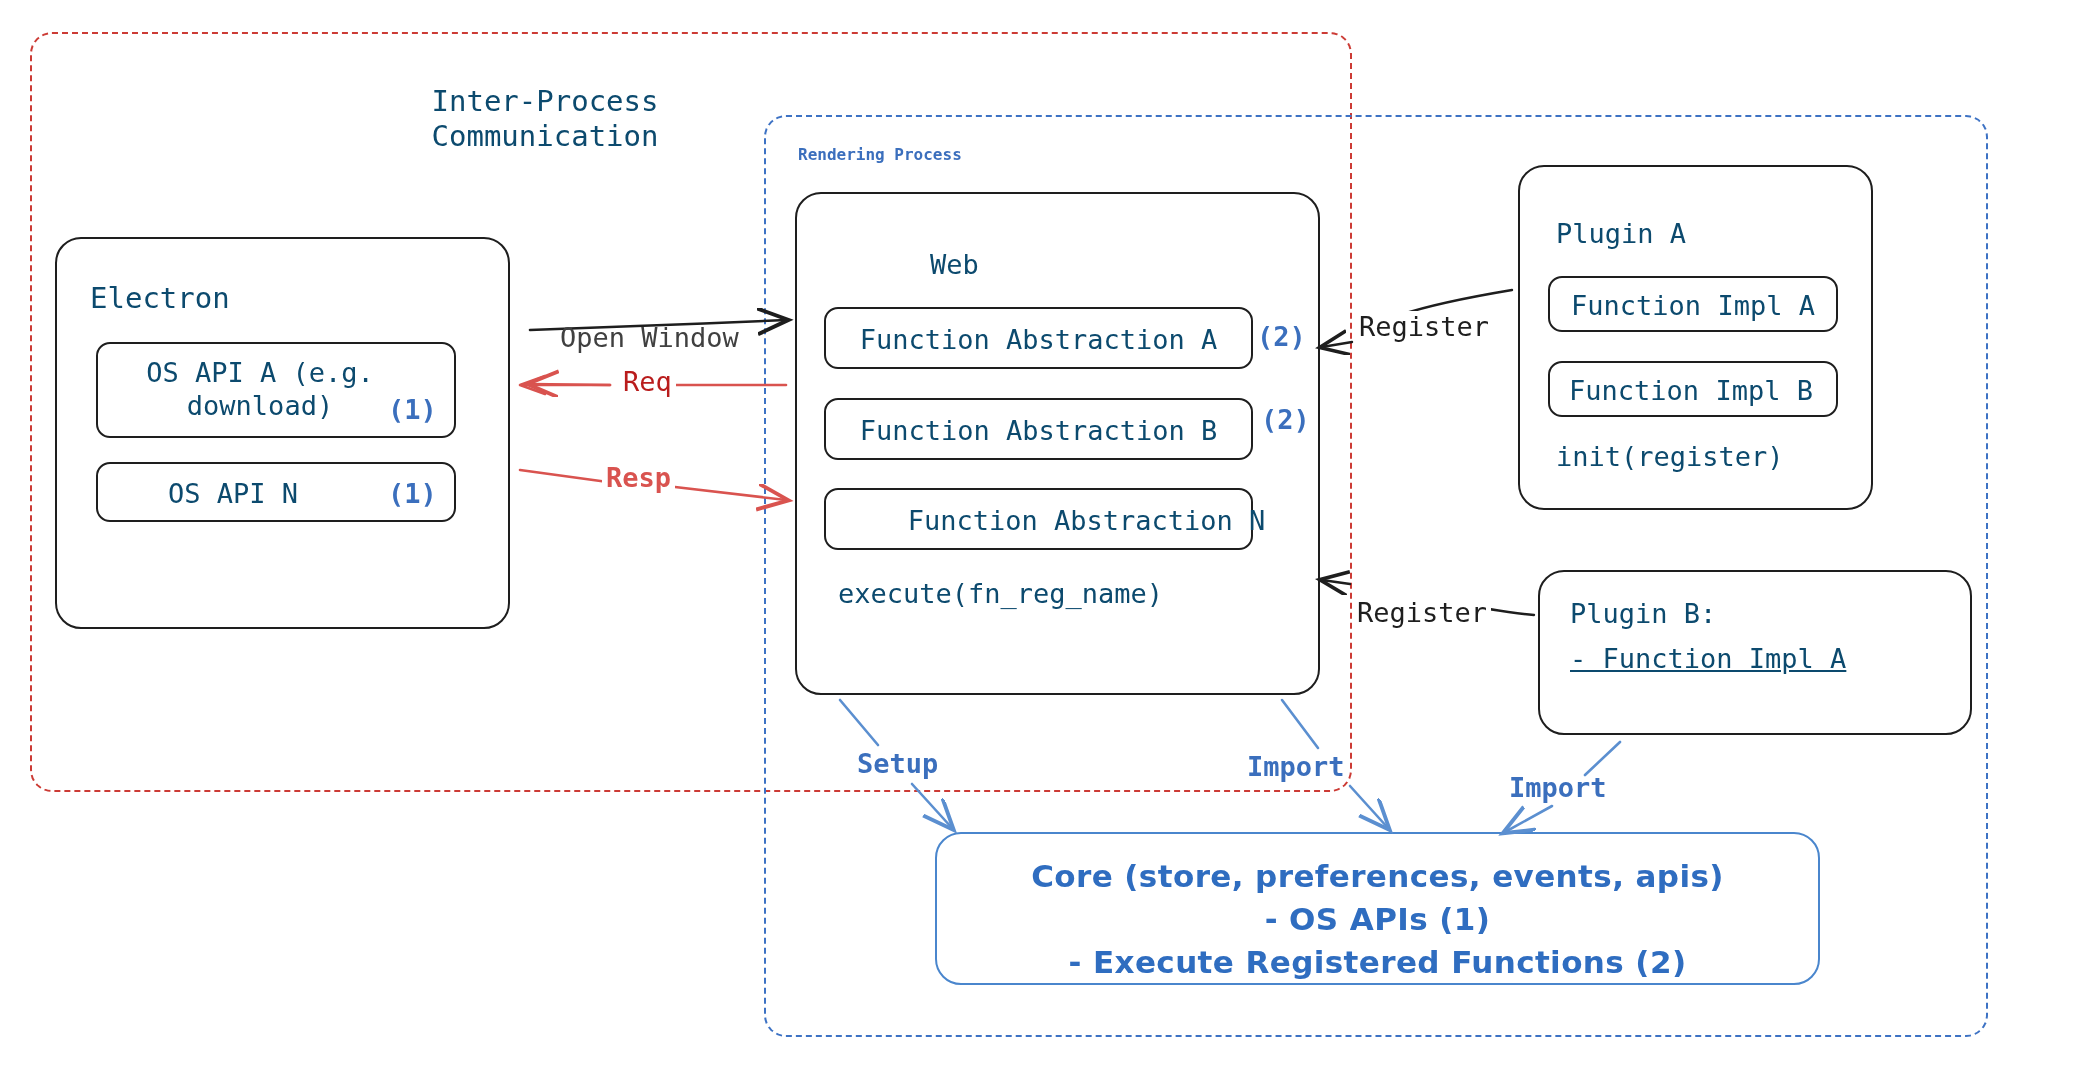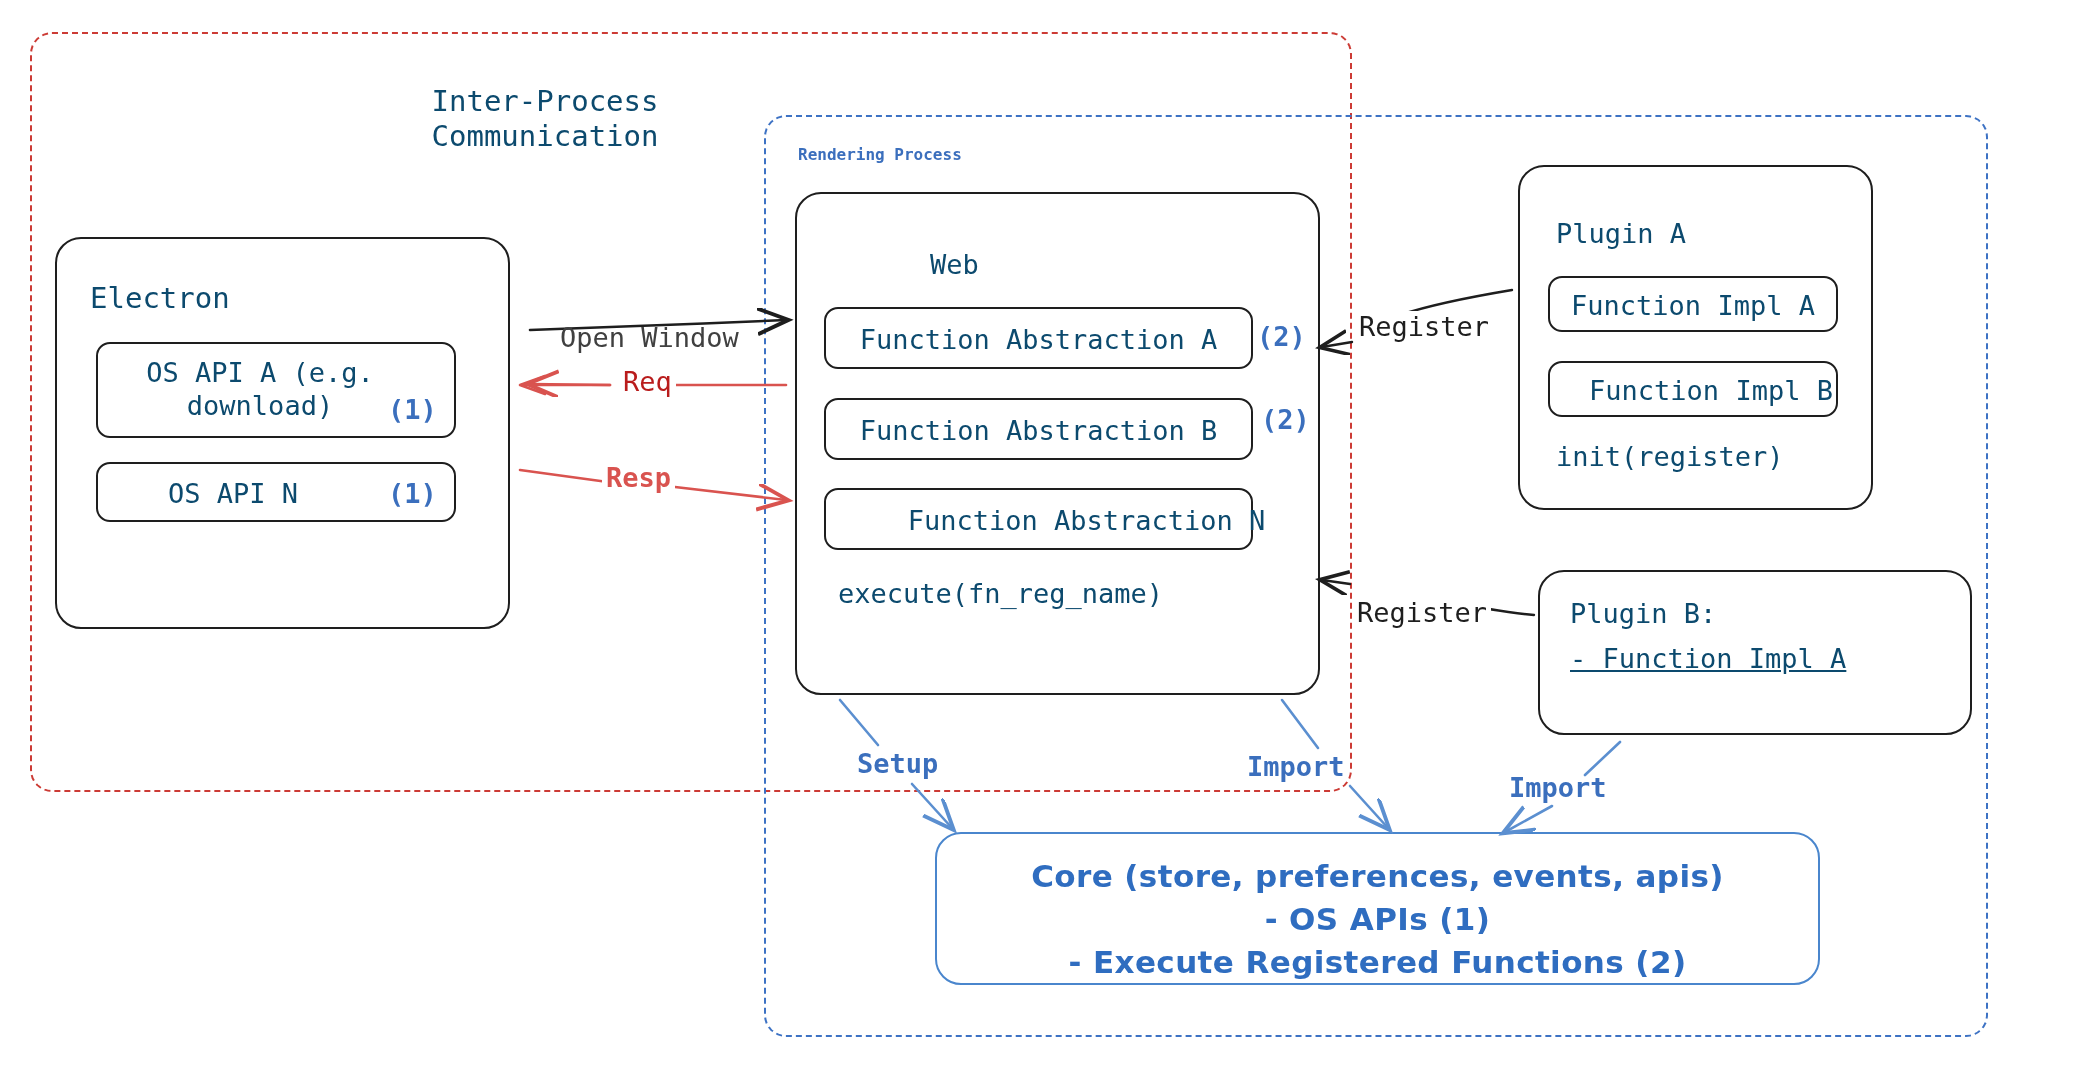--- a/index.html
+++ b/index.html
@@ -136,21 +136,21 @@
 
   <div class="txt mono label-md" style="left:838px; top:578px;">execute(fn_reg_name)</div>
 
   <div class="node box" style="left:1518px; top:165px; width:355px; height:345px;"></div>
   <div class="txt mono label-md" style="left:1556px; top:218px;">Plugin A</div>
 
   <div class="node box-inner" style="left:1548px; top:276px; width:290px; height:56px;"></div>
   <div class="txt mono label-md center" style="left:1548px; top:290px; width:290px;">Function Impl A</div>
 
   <div class="node box-inner" style="left:1548px; top:361px; width:290px; height:56px;"></div>
-  <div class="txt mono label-md center" style="left:1548px; top:375px; width:286px;padding-left:20px;">Function Impl B</div>
+  <div class="txt mono label-md center" style="left:1548px; top:375px; width:286px;">Function Impl B</div>
 
   <div class="txt mono label-md" style="left:1556px; top:441px;">init(register)</div>
 
   <div class="node box" style="left:1538px; top:570px; width:434px; height:165px;"></div>
   <div class="txt mono label-md" style="left:1570px; top:598px;">Plugin B:</div>
   <div class="txt mono label-md" style="left:1570px; top:643px;text-decoration:underline;">- Function Impl A</div>
 
   <div class="core-box" style="left:935px; top:832px; width:885px; height:153px;"></div>
   <div class="core-text" style="left:935px; top:855px; width:885px;">Core (store, preferences, events, apis)</div>
   <div class="core-text" style="left:935px; top:898px; width:885px;">- OS APIs (1)</div>

